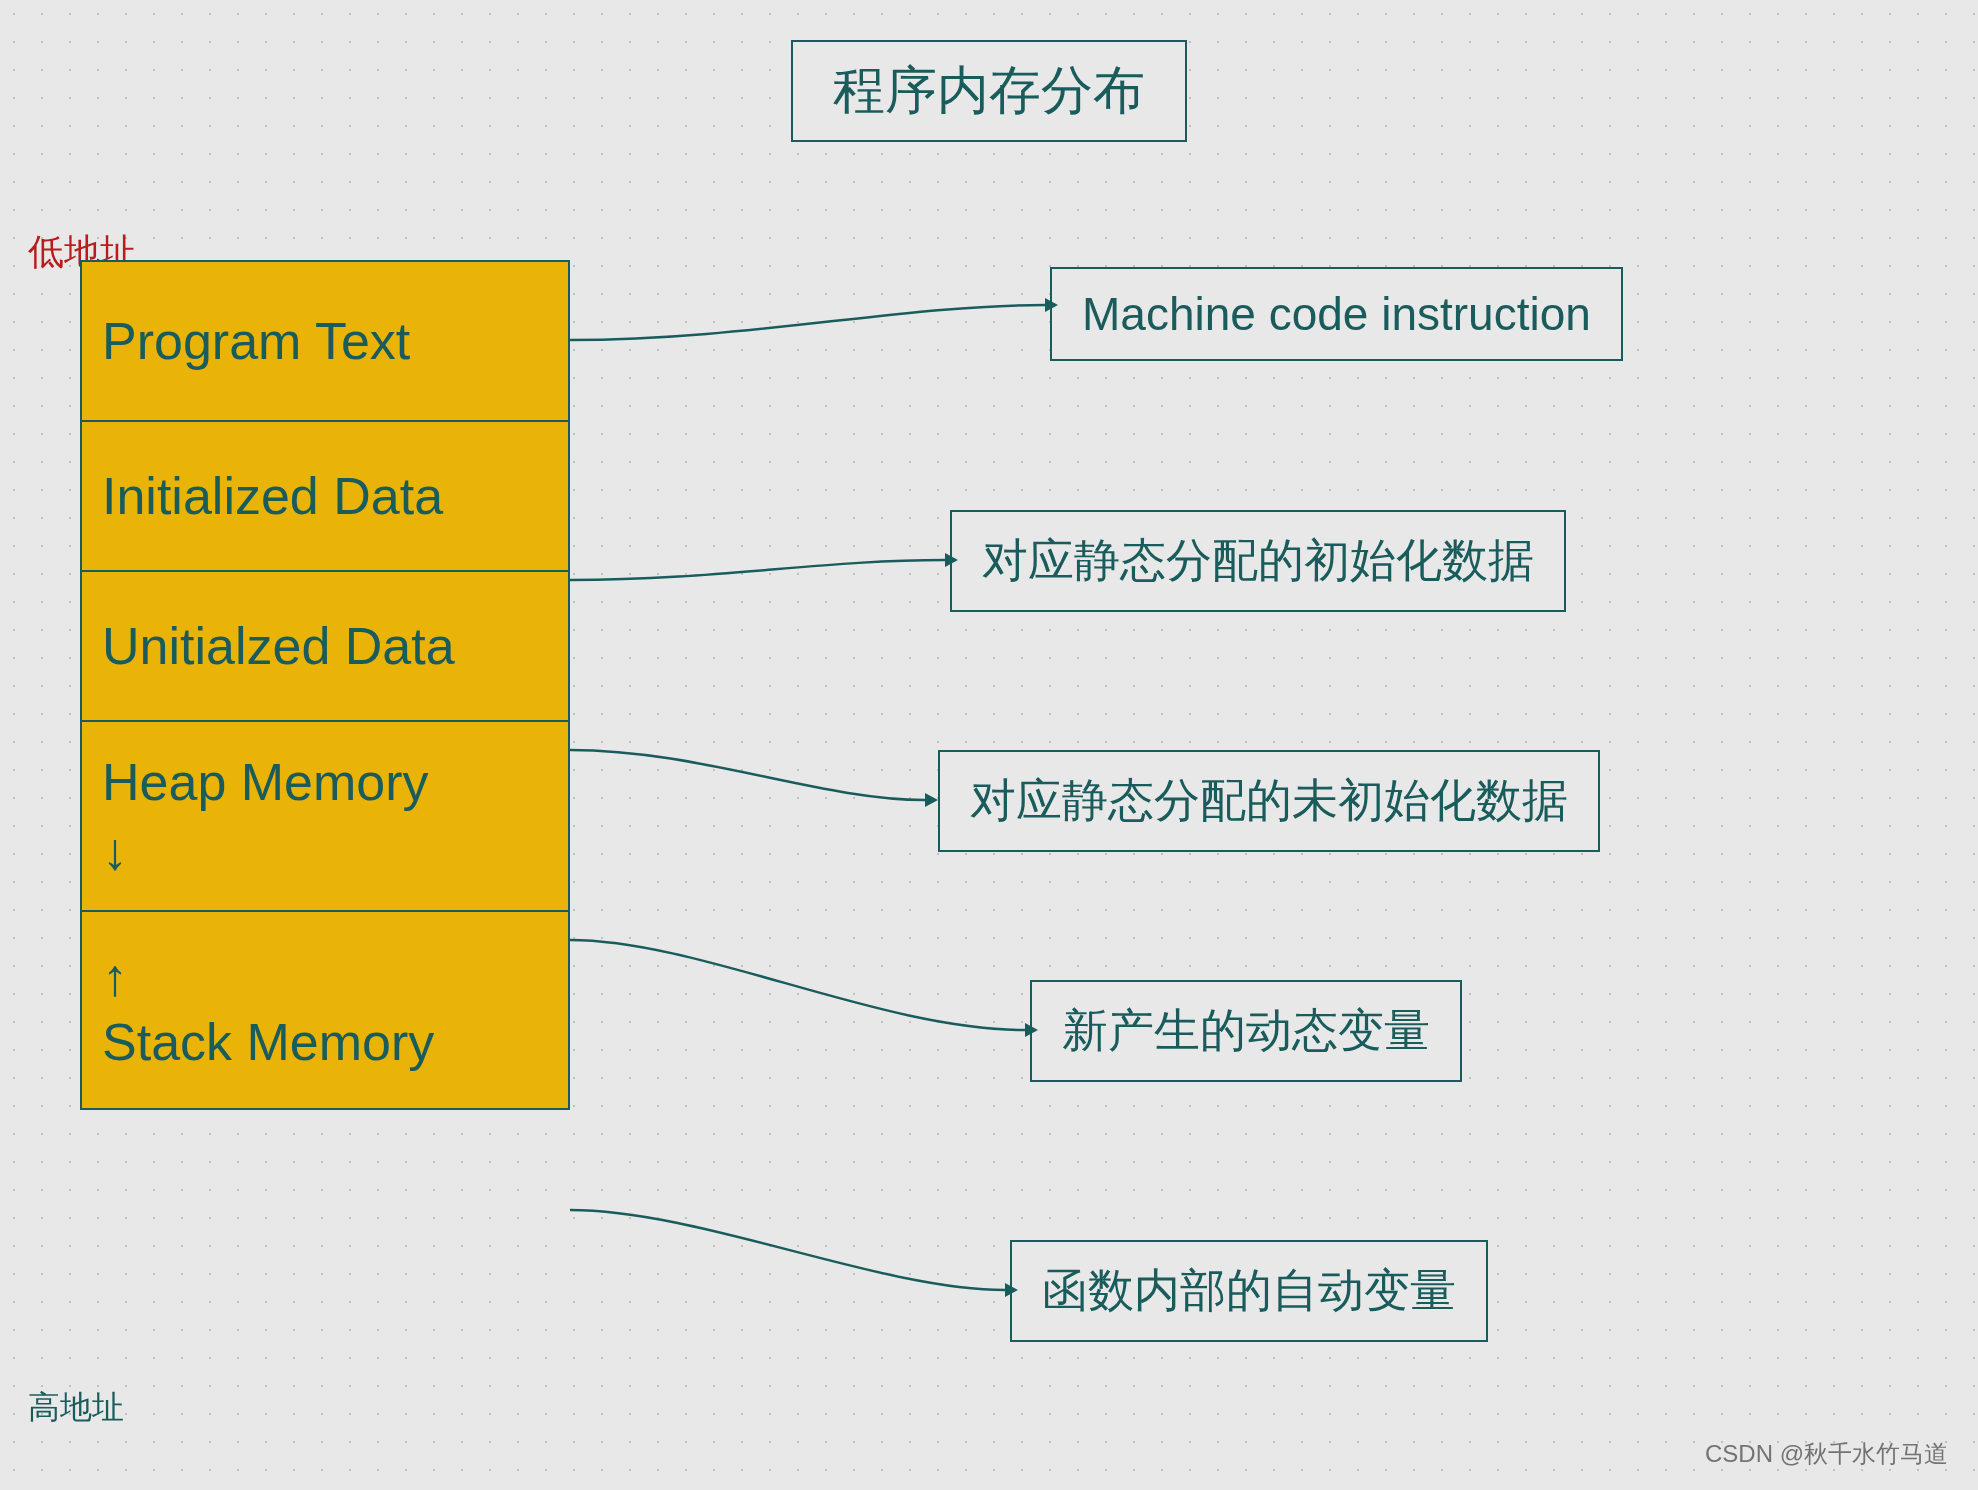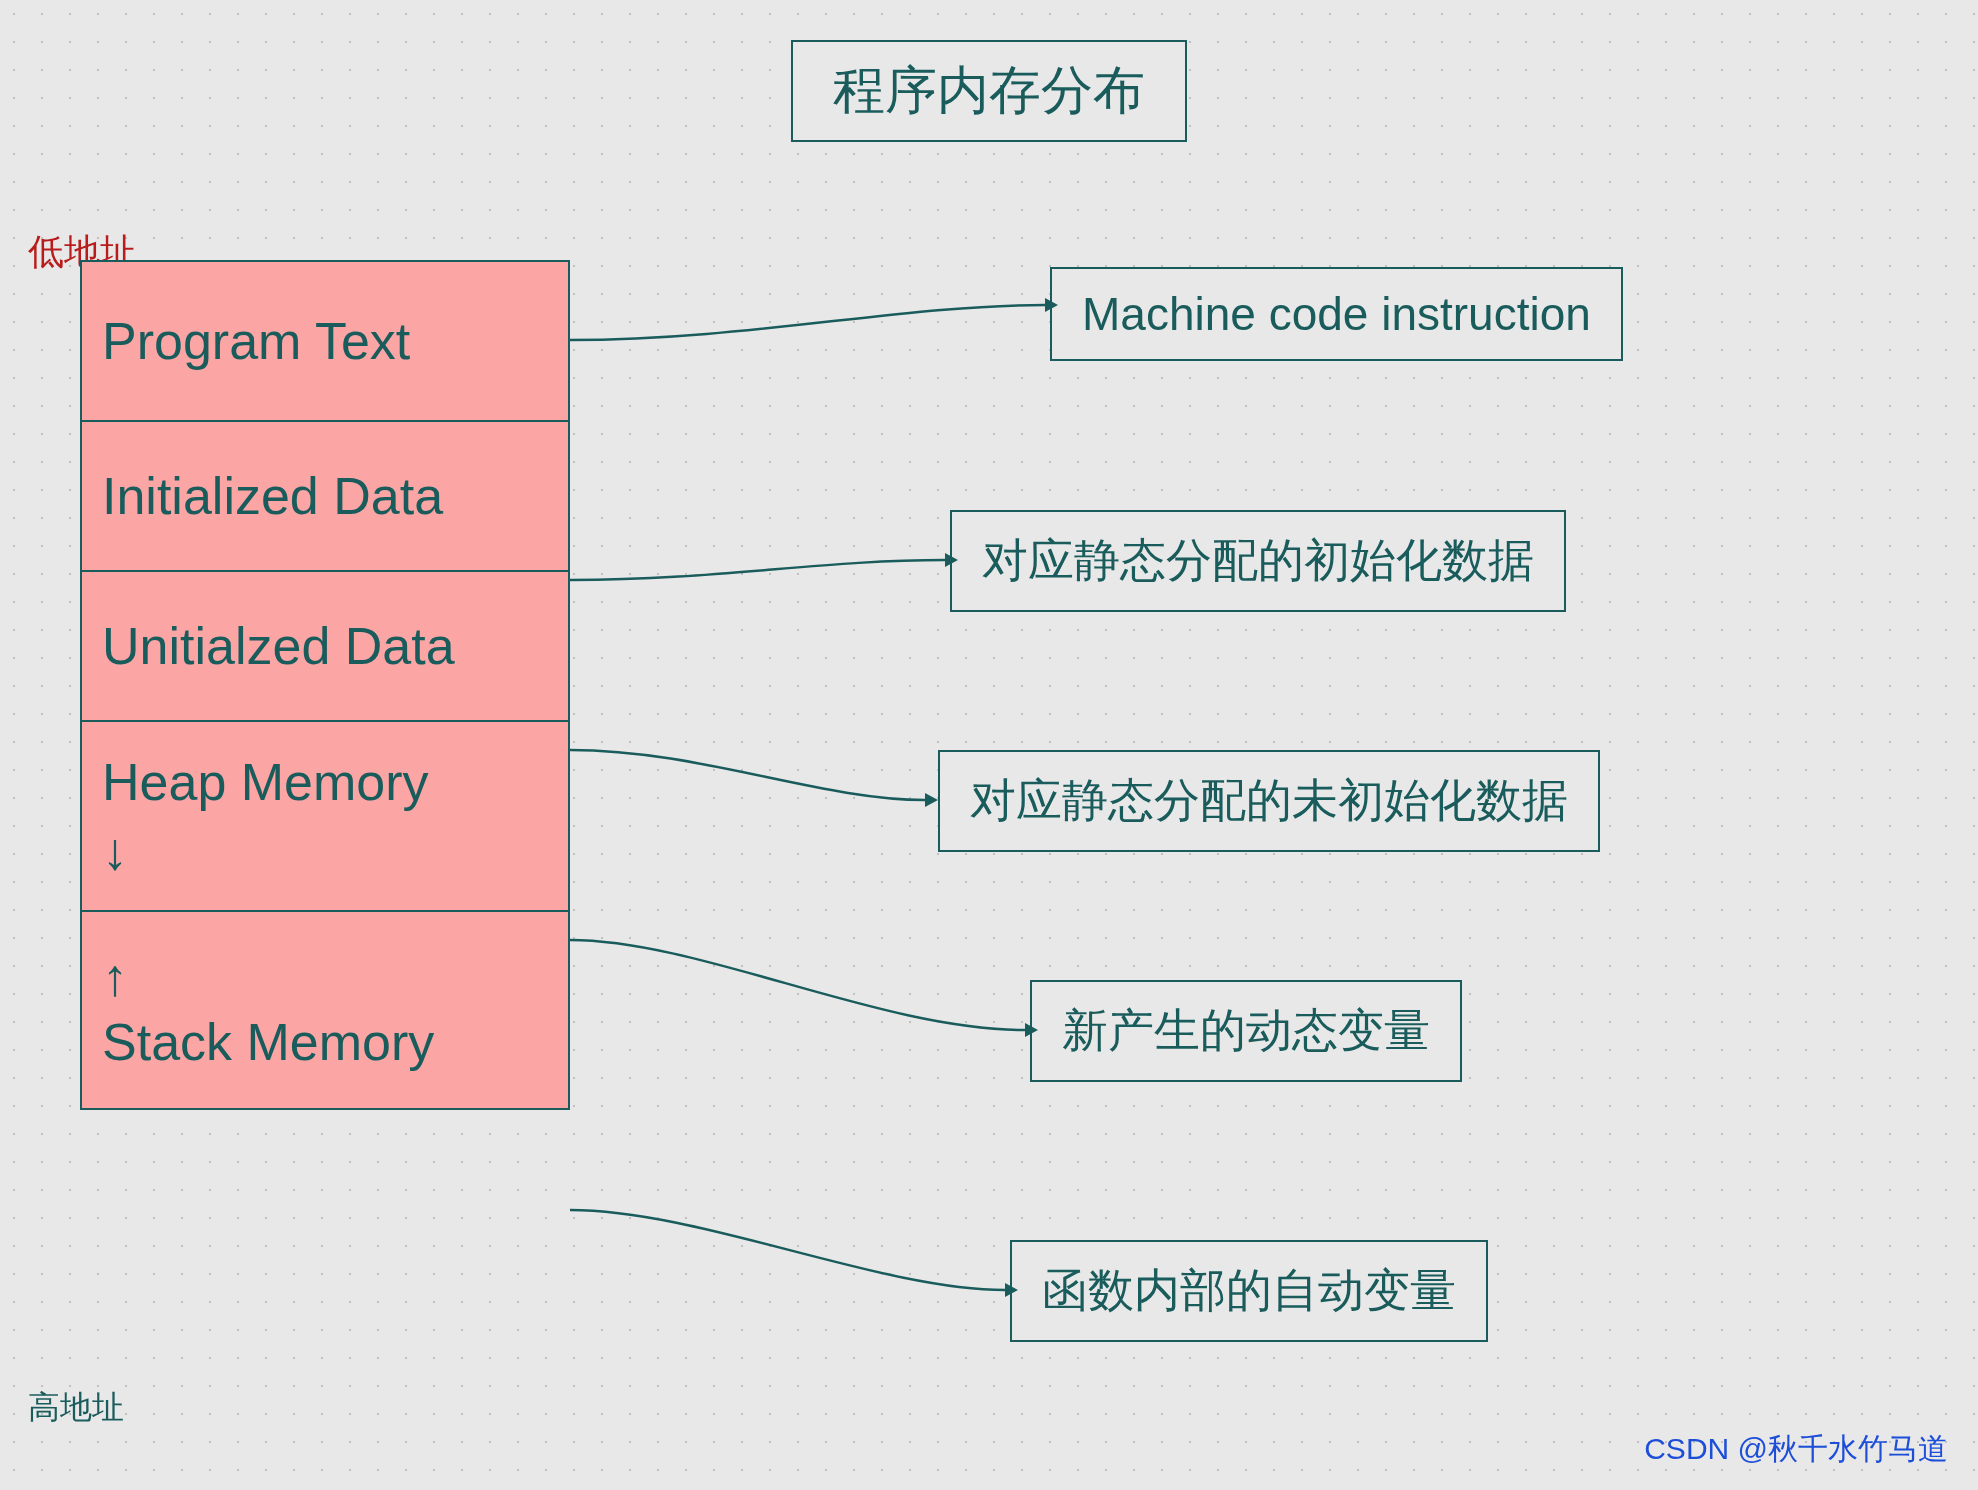--- a/index.html
+++ b/index.html
@@ -76,21 +76,21 @@
     }
 
     .memory-block {
       border: 2.5px solid #1a5c5c;
       border-bottom: none;
       padding: 28px 20px;
       display: flex;
       flex-direction: column;
       align-items: flex-start;
       justify-content: center;
-      background: #fca5a5;
+      background: #eab308;
       position: relative;
     }
 
     .memory-block:last-child {
       border-bottom: 2.5px solid #1a5c5c;
     }
 
     .memory-block.program-text {
       min-height: 160px;
     }
@@ -156,22 +156,22 @@
       height: 1490px;
       pointer-events: none;
       z-index: 2;
     }
 
     
     .watermark {
       position: absolute;
       bottom: 20px;
       right: 30px;
-      font-size: 30px;
-      color: #1d4ed8;
+      font-size: 24px;
+      color: #737373;
     }
   </style>
 </head>
 <body>
 
 <div class="page-container">
 
   <div class="title-box">
     <span class="title-text">程序内存分布</span>
   </div>

